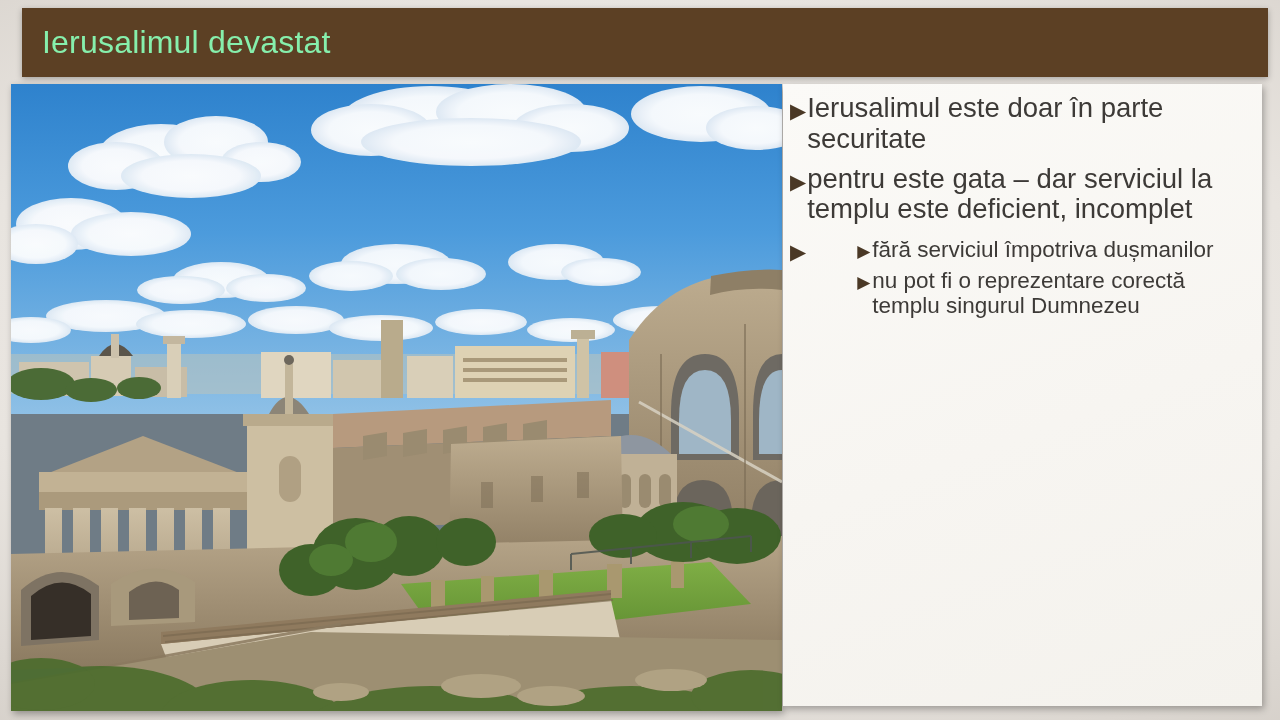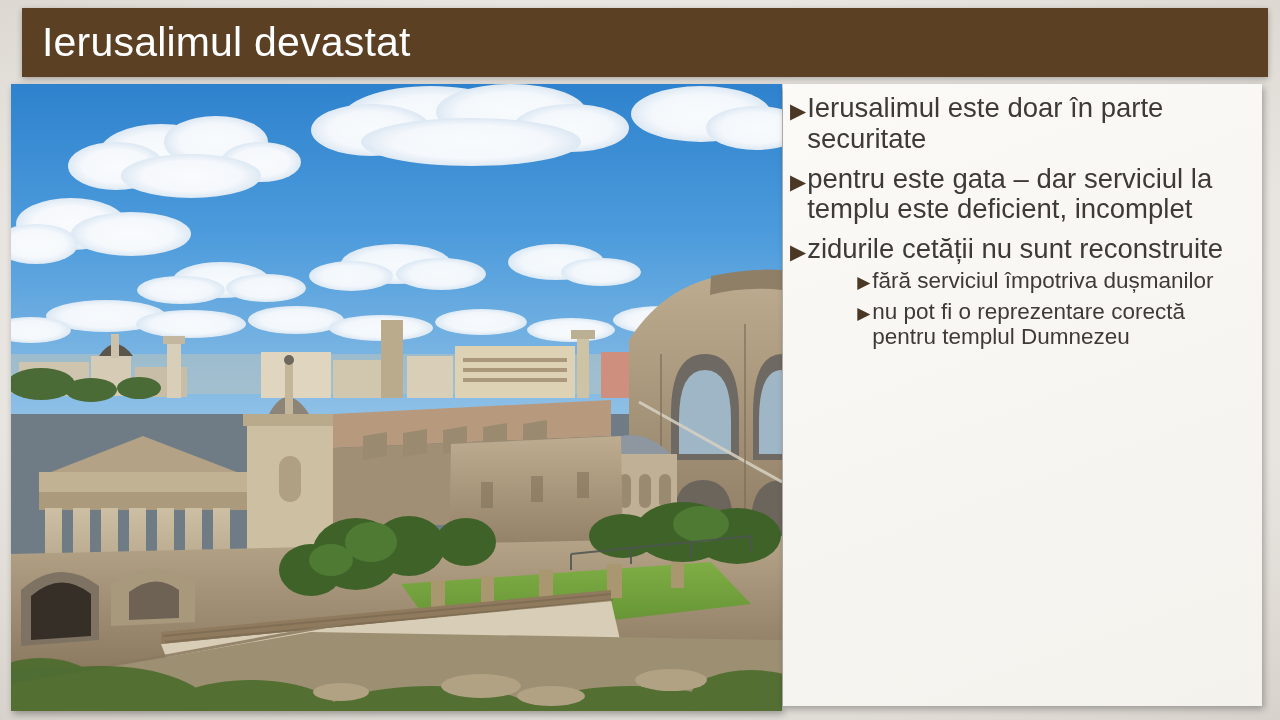--- a/index.html
+++ b/index.html
@@ -22,22 +22,22 @@
     position: absolute;
     left: 22px; top: 8px;
     width: 1246px; height: 69px;
     background: #5c4024;
     box-shadow: 0 2px 6px rgba(0,0,0,0.28);
   }
   #title-text {
     position: absolute;
     left: 20px; top: 50%;
     transform: translateY(-52%);
-    color: #ffffff;
-    font-size: 41px;
+    color: #86efac;
+    font-size: 32px;
     font-weight: 400;
     letter-spacing: 0.2px;
     white-space: nowrap;
     font-family: "Liberation Sans", sans-serif;
   }
 
   
   #photo-frame {
     position: absolute;
     left: 11px; top: 84px;
@@ -402,29 +402,28 @@
       </li>
 
       <li class="b1">
         <span class="arrow">▶</span>
         <span class="txt">pentru este gata – dar serviciul la templu este deficient, incomplet</span>
       </li>
 
       <li class="b1">
         <span class="arrow">▶</span>
         <span class="subwrap">
-          <span class="txt">zidurile cetății nu sunt reconstruite</span>
           <ul class="sub">
             <li class="b2">
               <span class="arrow">▶</span>
               <span class="txt">fără serviciul împotriva dușmanilor</span>
             </li>
             <li class="b2">
               <span class="arrow">▶</span>
-              <span class="txt">nu pot fi o reprezentare corectă pentru templul Dumnezeu</span>
+              <span class="txt">nu pot fi o reprezentare corectă templu singurul Dumnezeu</span>
             </li>
           </ul>
         </span>
       </li>
 
     </ul>
   </div>
 
 </div>
 

